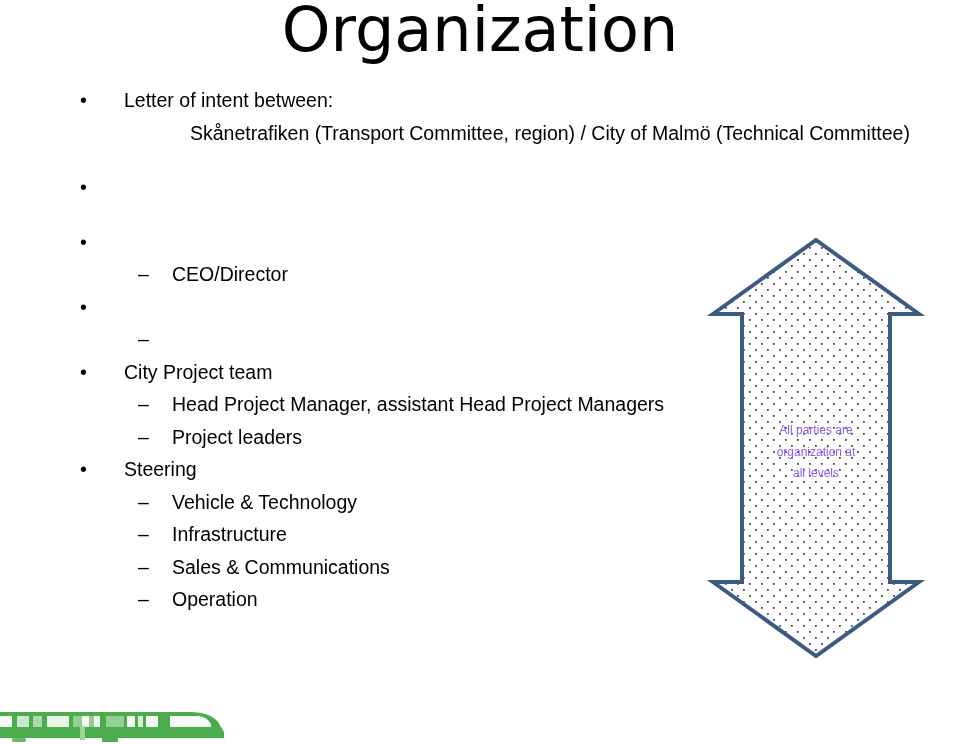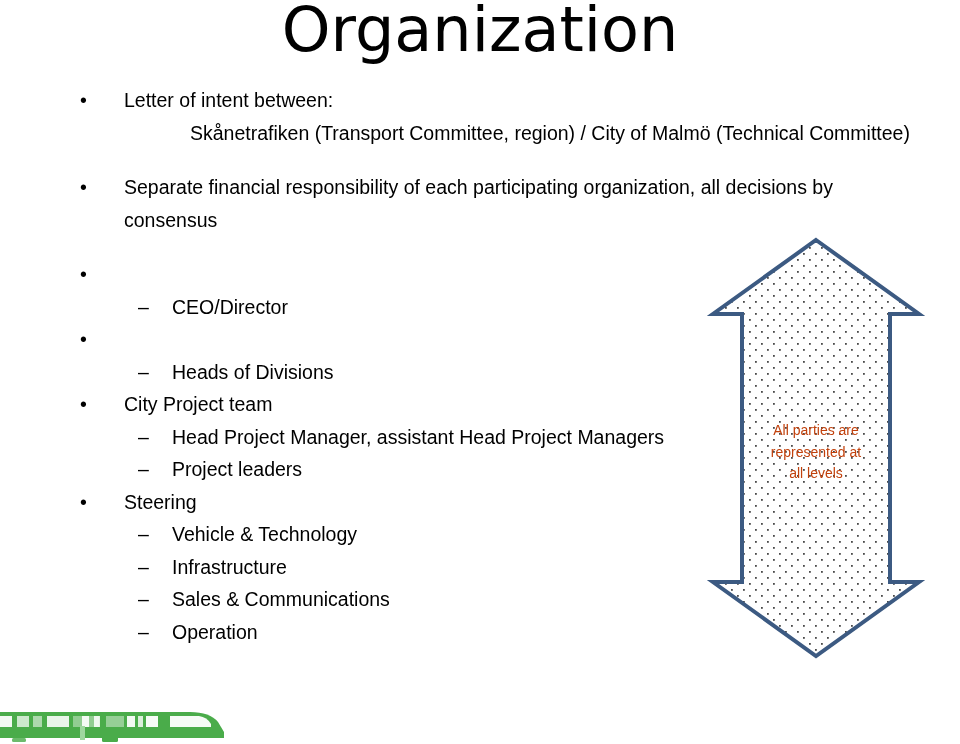--- a/index.html
+++ b/index.html
@@ -101,23 +101,23 @@
     width: 232px;
     height: 428px;
   }
   .arrow-caption {
     position: absolute;
     left: 742px;
     top: 420px;
     width: 148px;
     text-align: center;
     font-family: "Liberation Sans", sans-serif;
-    font-size: 14px;
+    font-size: 12px;
     line-height: 21.5px;
-    color: #c2410c;
+    color: #8b5cf6;
   }
   .arrow-caption span { display: block; }
 
   
   .train-wrap {
     position: absolute;
     left: -6px;
     top: 706px;
     width: 240px;
     height: 44px;
@@ -139,36 +139,34 @@
       <div class="li lvl1">
         <span class="marker">•</span>
         <span class="txt">Letter of intent between:</span>
       </div>
       <div class="li lvl1 plain">
         <span class="txt">Skånetrafiken (Transport Committee, region) / City of Malmö (Technical Committee)</span>
       </div>
       <div class="spacer-row"></div>
       <div class="li lvl1">
         <span class="marker">•</span>
-        <span class="txt">Separate financial responsibility of each participating organization, all decisions by consensus</span>
       </div>
       <div class="spacer-row"></div>
       <div class="li lvl1">
         <span class="marker">•</span>
       </div>
       <div class="li lvl2">
         <span class="marker">–</span>
         <span class="txt">CEO/Director</span>
       </div>
       <div class="li lvl1">
         <span class="marker">•</span>
       </div>
       <div class="li lvl2">
         <span class="marker">–</span>
-        <span class="txt">Heads of Divisions</span>
       </div>
       <div class="li lvl1">
         <span class="marker">•</span>
         <span class="txt">City Project team</span>
       </div>
       <div class="li lvl2">
         <span class="marker">–</span>
         <span class="txt">Head Project Manager, assistant Head Project Managers</span>
       </div>
       <div class="li lvl2">
@@ -205,21 +203,21 @@
           <rect x="1" y="1" width="1.8" height="1.8" fill="#4a4a4a"></rect>
           <rect x="7" y="7" width="1.8" height="1.8" fill="#4a4a4a"></rect>
         </pattern>
       </defs>
       <polygon points="116,6 219,80 190,80 190,348 219,348 116,422 13,348 42,348 42,80 13,80" fill="url(#dots)" stroke="#3c5a82" stroke-width="4" stroke-linejoin="miter"></polygon>
     </svg>
   </div>
 
   <div class="arrow-caption">
     <span>All parties are</span>
-    <span>represented at</span>
+    <span>organization at</span>
     <span>all levels</span>
   </div>
 
   <div class="train-wrap">
     <svg viewBox="0 0 240 44" xmlns="http://www.w3.org/2000/svg">
       <path d="M0,6 L196,6 Q216,6 224,16 L230,26 L230,32 L0,32 Z" fill="#4aac4a"></path>
       <rect x="0" y="10" width="18" height="11" fill="#ffffff" opacity="0.93"></rect>
       <rect x="23" y="10" width="12" height="11" fill="#ffffff" opacity="0.72"></rect>
       <rect x="39" y="10" width="9" height="11" fill="#ffffff" opacity="0.55"></rect>
       <rect x="53" y="10" width="22" height="11" fill="#ffffff" opacity="0.88"></rect>

